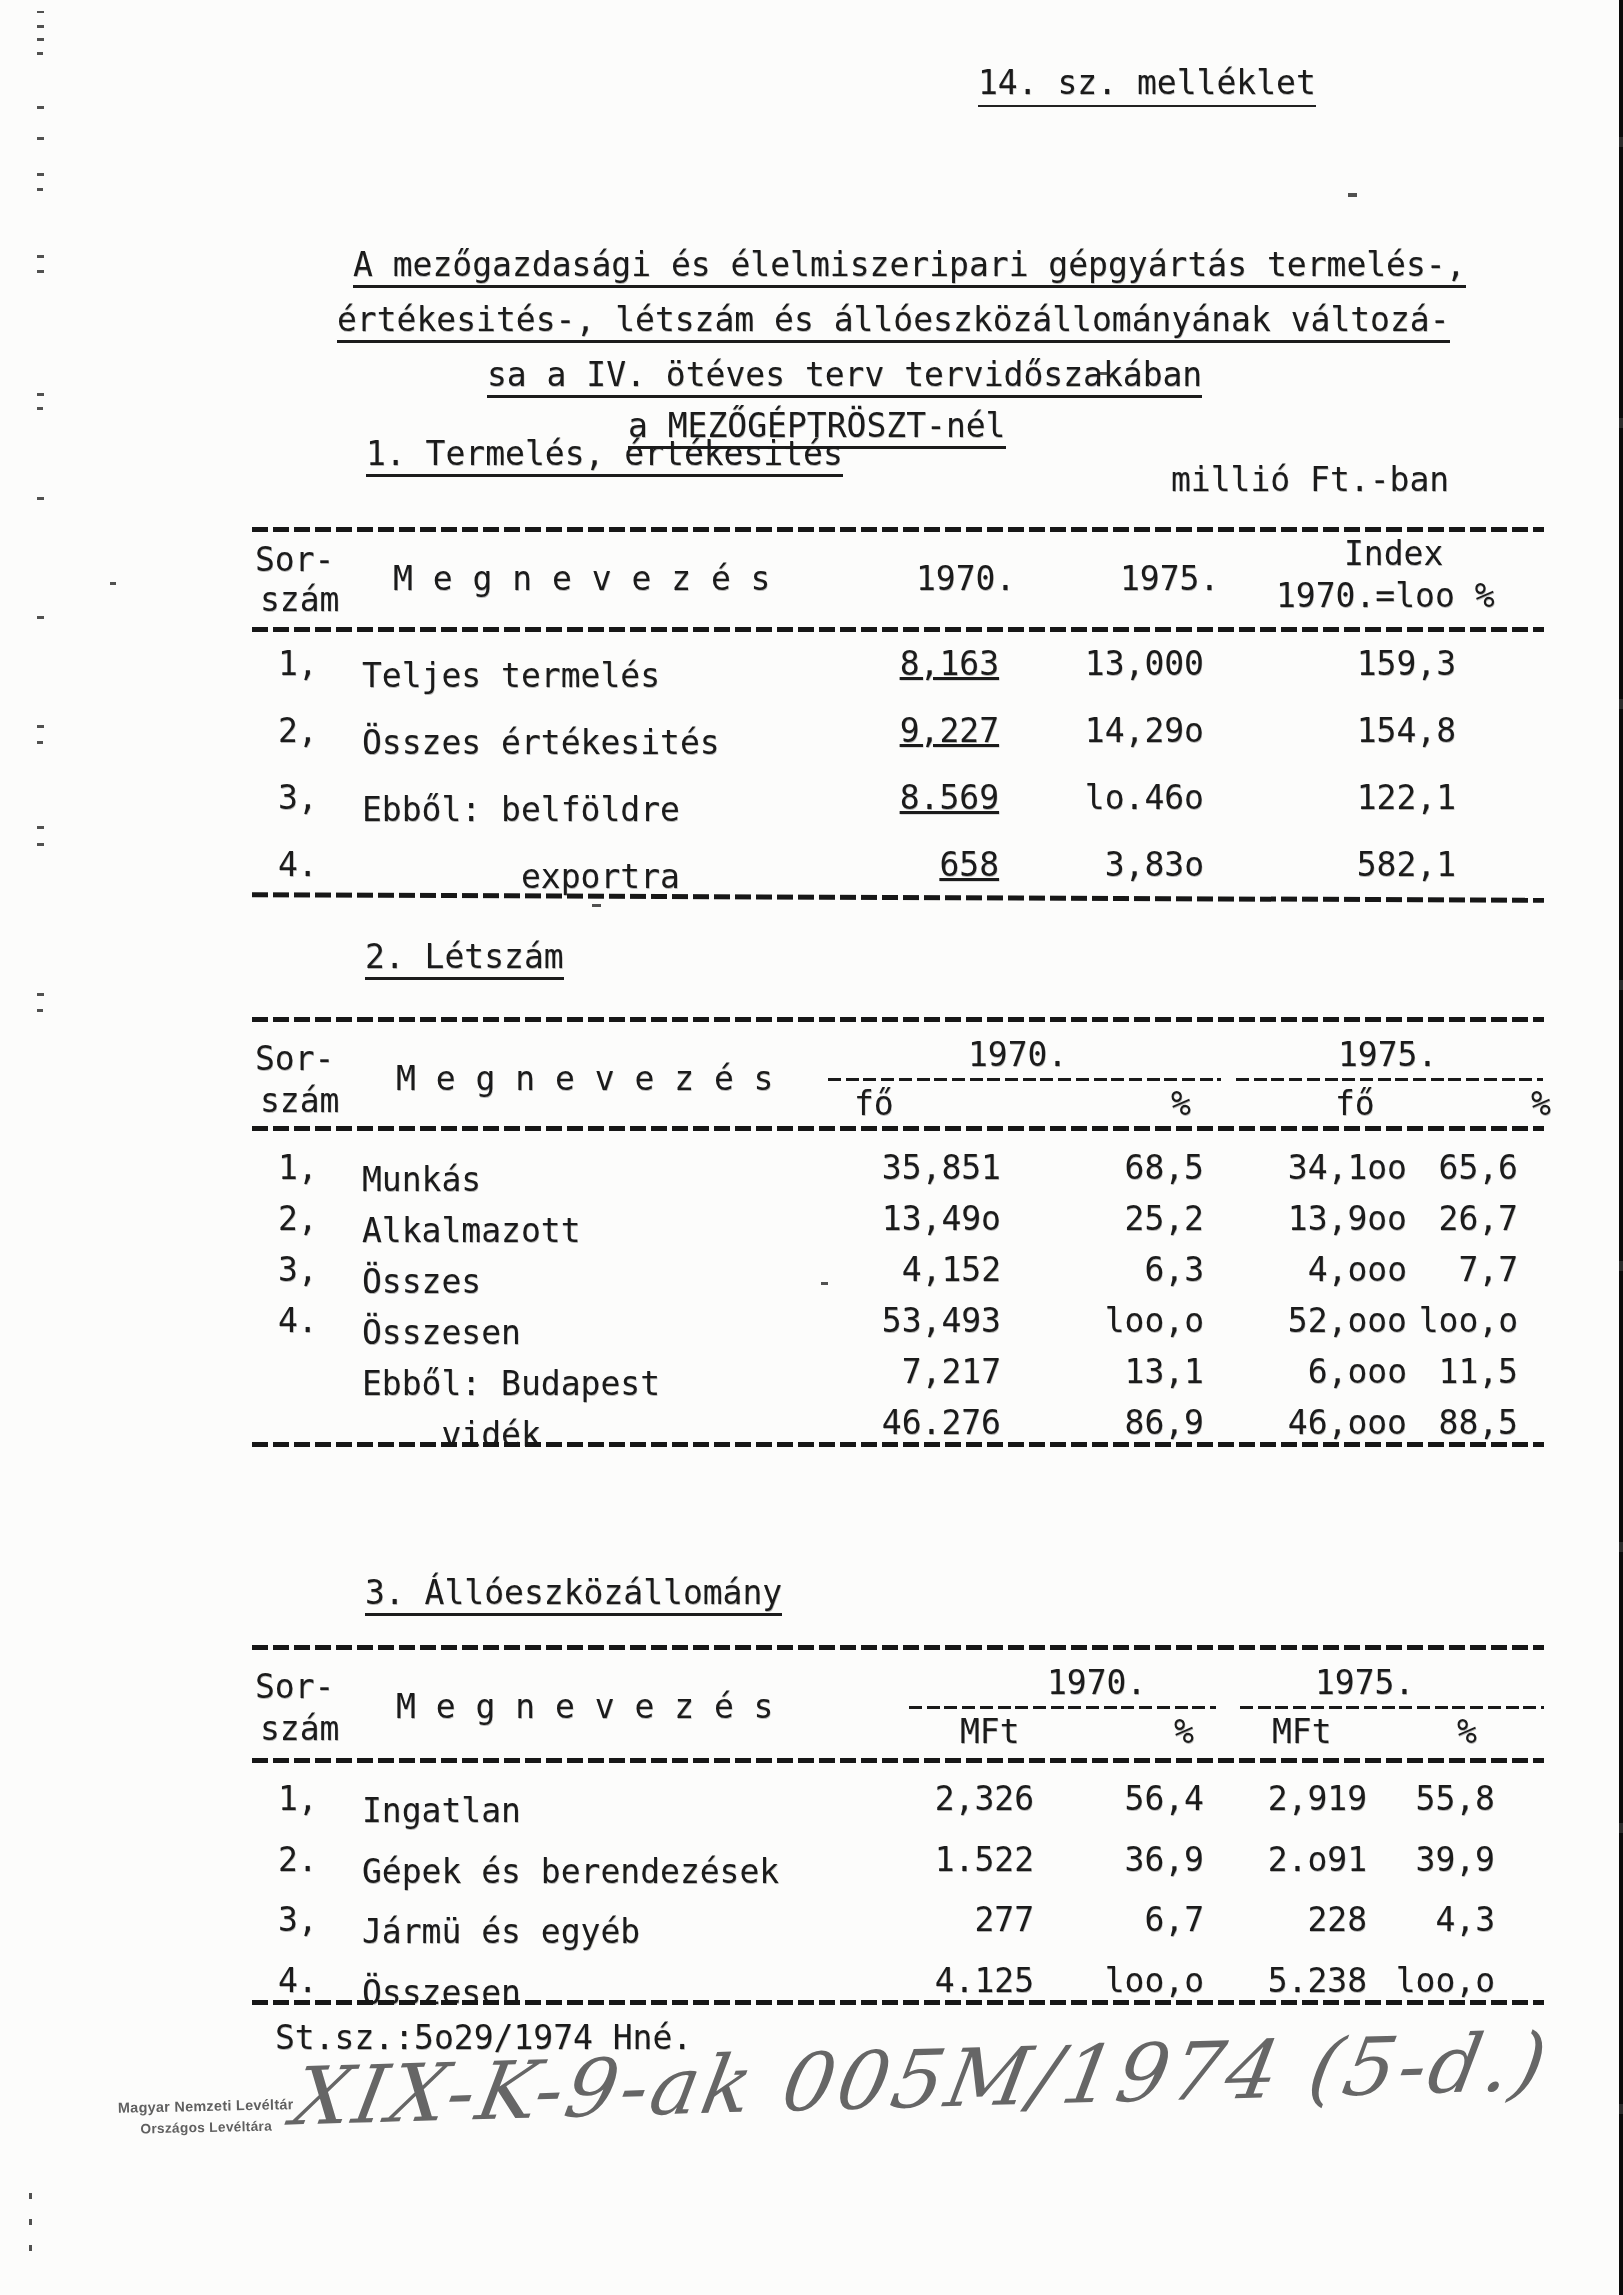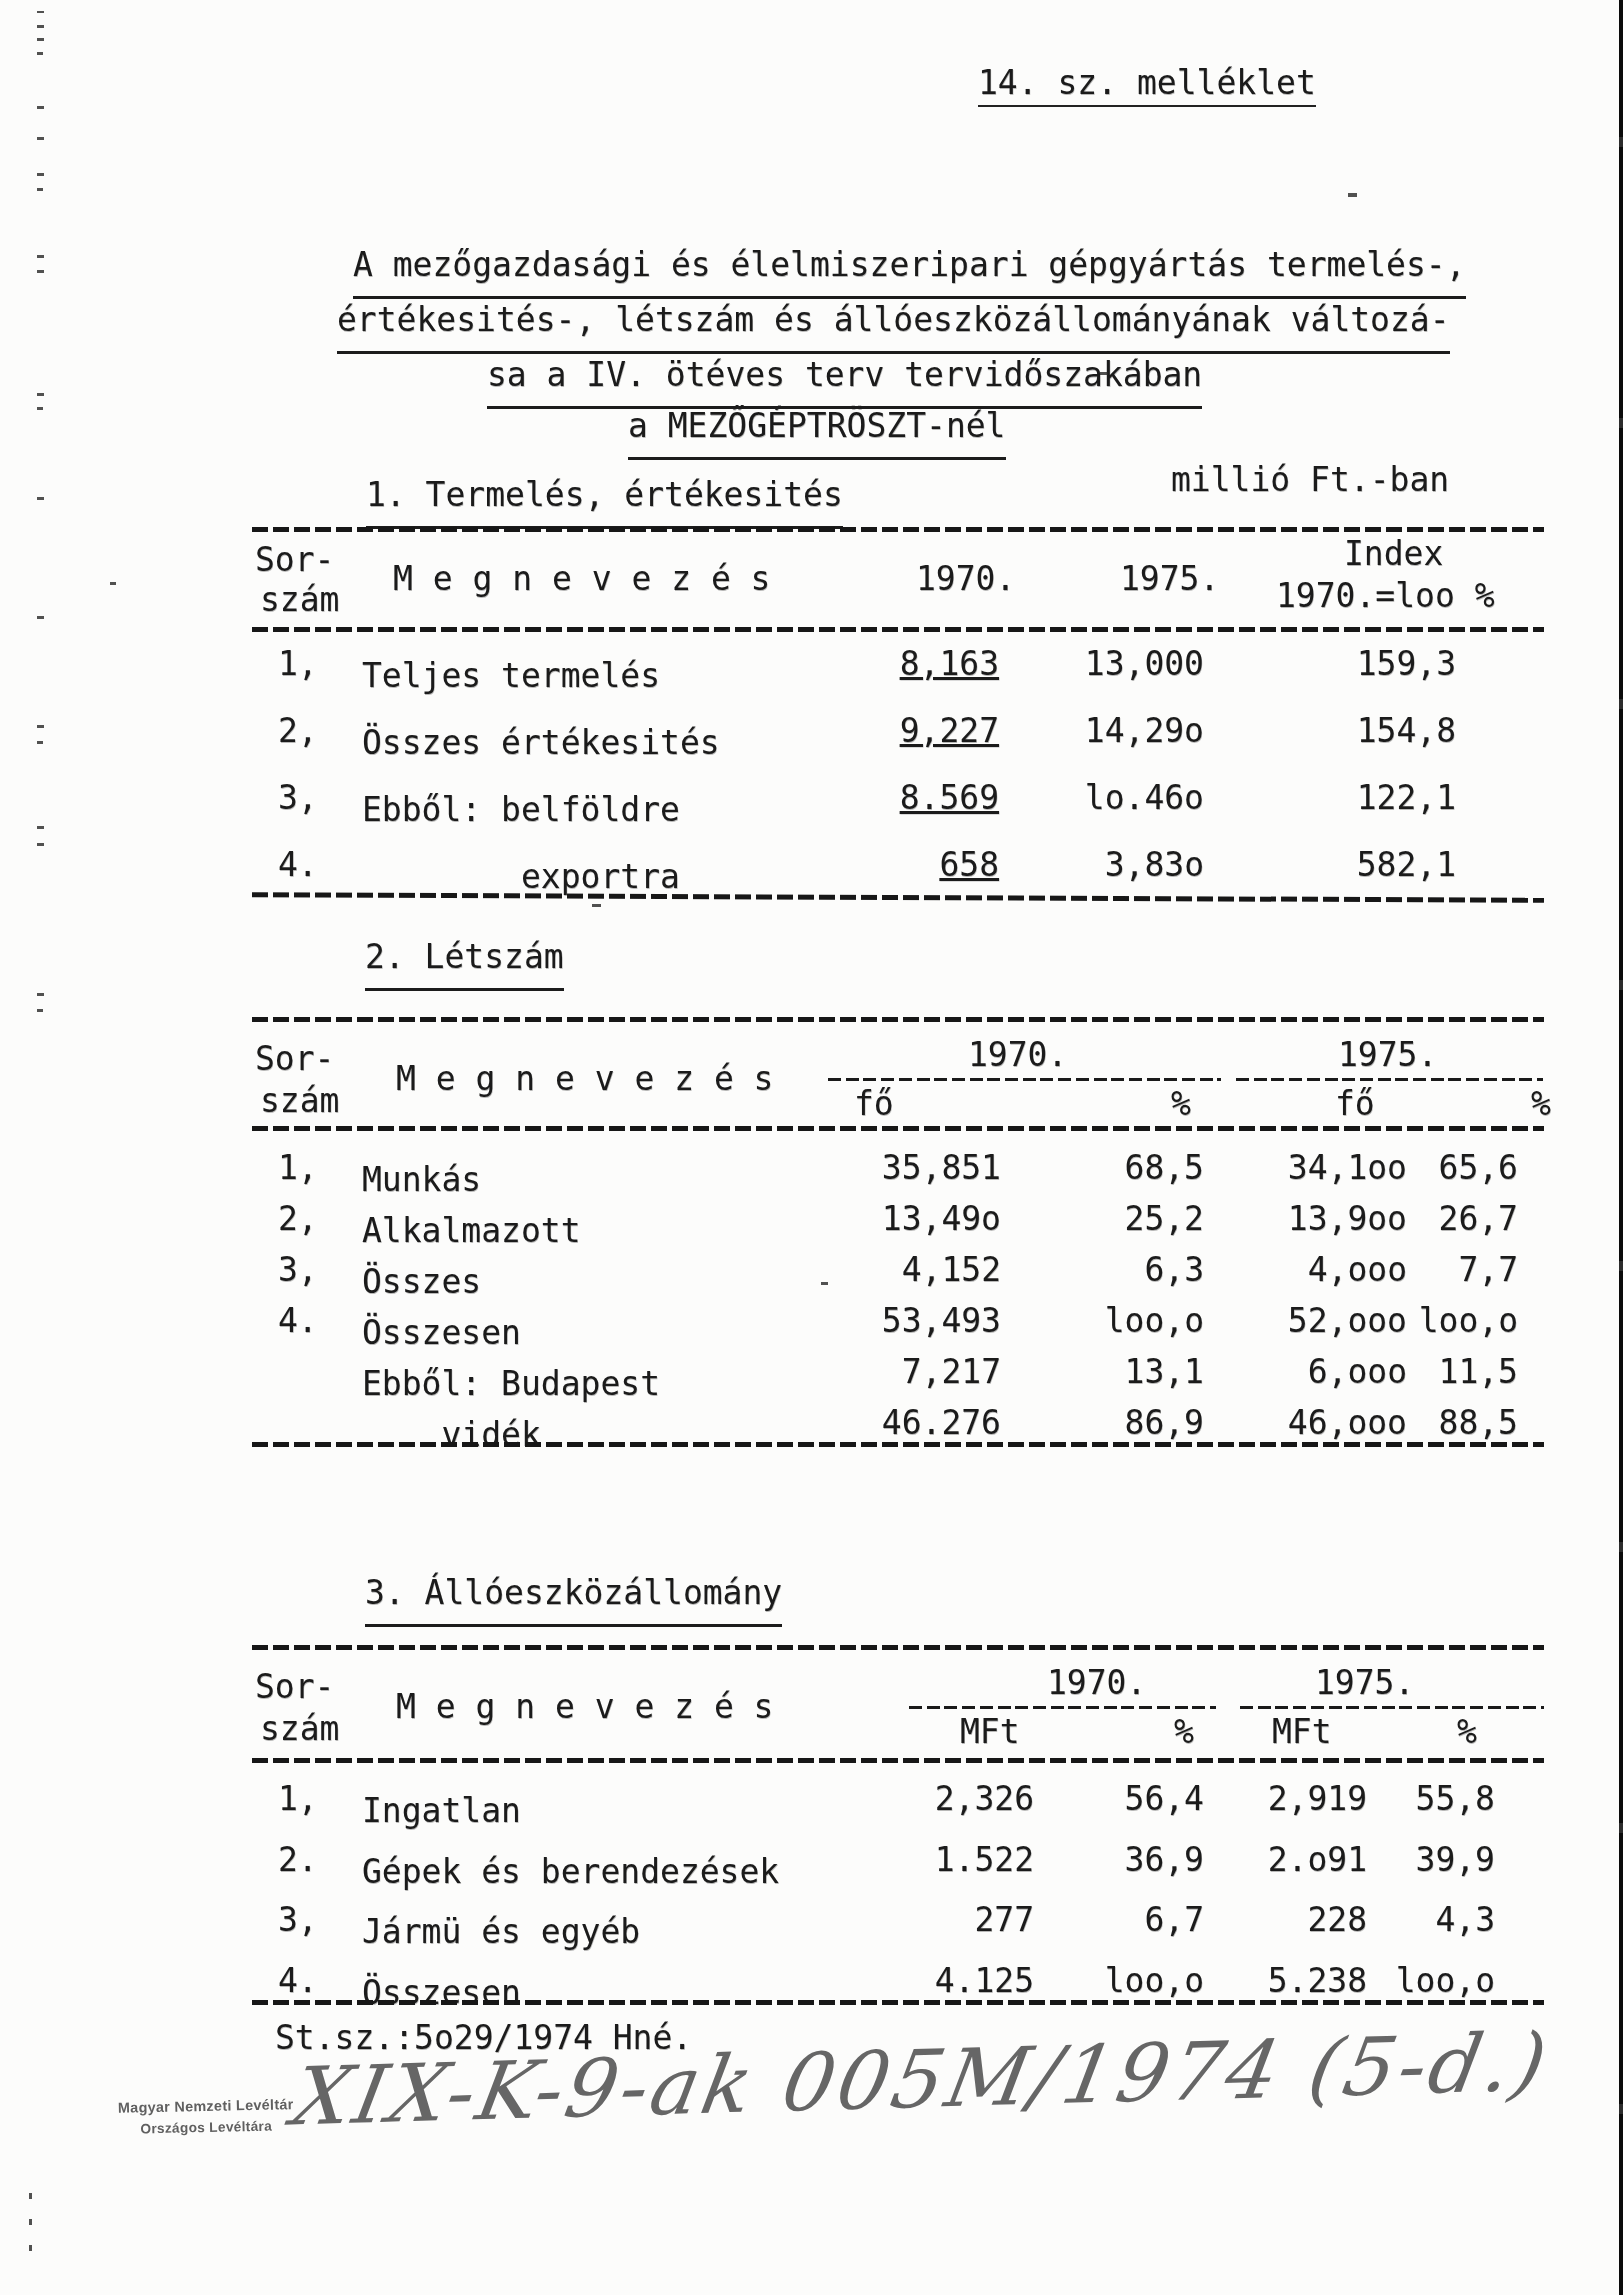--- a/index.html
+++ b/index.html
@@ -11,21 +11,21 @@
     font-family:"DejaVu Sans Mono",monospace;
     color:#1b1b1b;
   }
   .tw{
     position:absolute;
     font-size:33px;
     line-height:1.12;
     white-space:pre;
     text-shadow:0.5px 0.5px 0 rgba(25,25,25,.30);
   }
-  .ul{border-bottom:3.3px solid #1c1c1c;padding-bottom:12px;}
+  .ul{border-bottom:3.3px solid #1c1c1c;padding-bottom:1px;}
   .ul-thin{border-bottom:2.6px solid #222;padding-bottom:3.3px;}
   .rule{
     position:absolute;left:252px;width:1292px;height:4.6px;
     background:repeating-linear-gradient(90deg,#171717 0 15.7px,rgba(0,0,0,0) 15.7px 21px);
   }
   .subul{
     position:absolute;height:2.6px;
     background:repeating-linear-gradient(90deg,#1a1a1a 0 13px,rgba(0,0,0,0) 13px 17.7px);
   }
   .trow{position:absolute;left:252px;width:1292px;height:38px;}
@@ -65,21 +65,21 @@
 
 <div class="page">
 
   <div class="tw ul-thin" style="left:978px;top:65px;">14. sz. melléklet</div>
 
   <div class="tw ul" style="left:353px;top:247px;">A mezőgazdasági és élelmiszeripari gépgyártás termelés-,</div>
   <div class="tw ul" style="left:337px;top:302px;">értékesités-, létszám és állóeszközállományának változá-</div>
   <div class="tw ul" style="left:628px;top:408px;">a MEZŐGÉPTRÖSZT-nél</div>
   <div class="tw ul" style="left:487px;top:357px;">sa a IV. ötéves terv tervidőszakában</div>
 
-  <div class="tw ul" style="left:366px;top:477px;">1. Termelés, értékesités</div>
+  <div class="tw ul" style="left:366px;top:436px;">1. Termelés, értékesités</div>
   <div class="tw" style="left:1171px;top:462px;">millió Ft.-ban</div>
 
   <div class="rule" style="top:527px;"></div>
 
   <div class="tw" style="left:255px;top:542px;">Sor-</div>
   <div class="tw" style="left:260px;top:582px;">szám</div>
   <div class="tw" style="left:393px;top:561px;">M e g n e v e z é s</div>
   <div class="tw" style="left:916px;top:561px;">1970.</div>
   <div class="tw" style="left:1120px;top:561px;">1975.</div>
   <div class="tw" style="left:1344px;top:536px;">Index</div>

